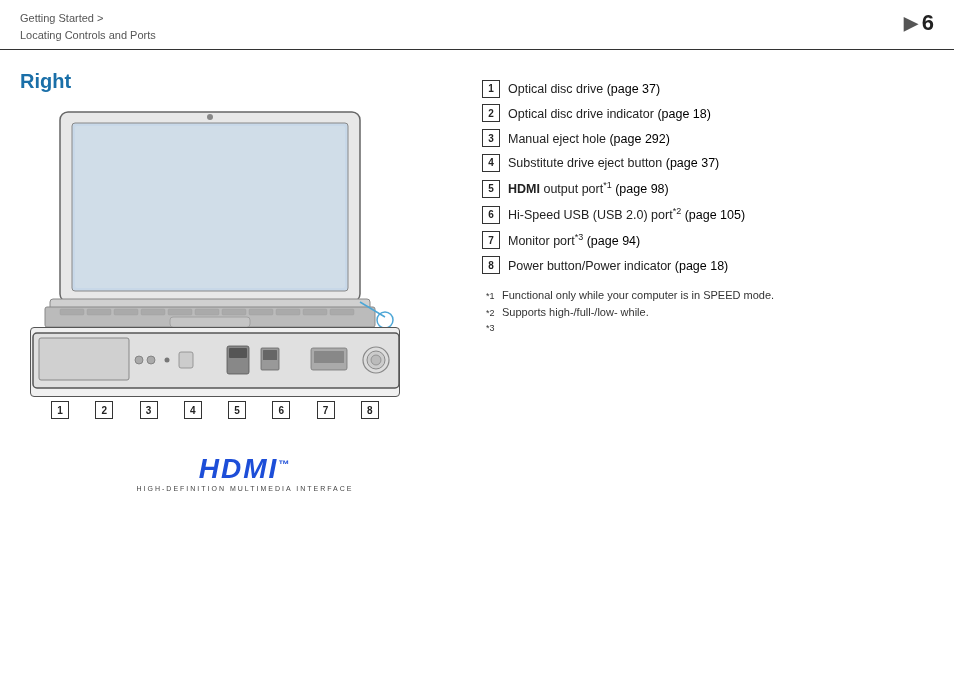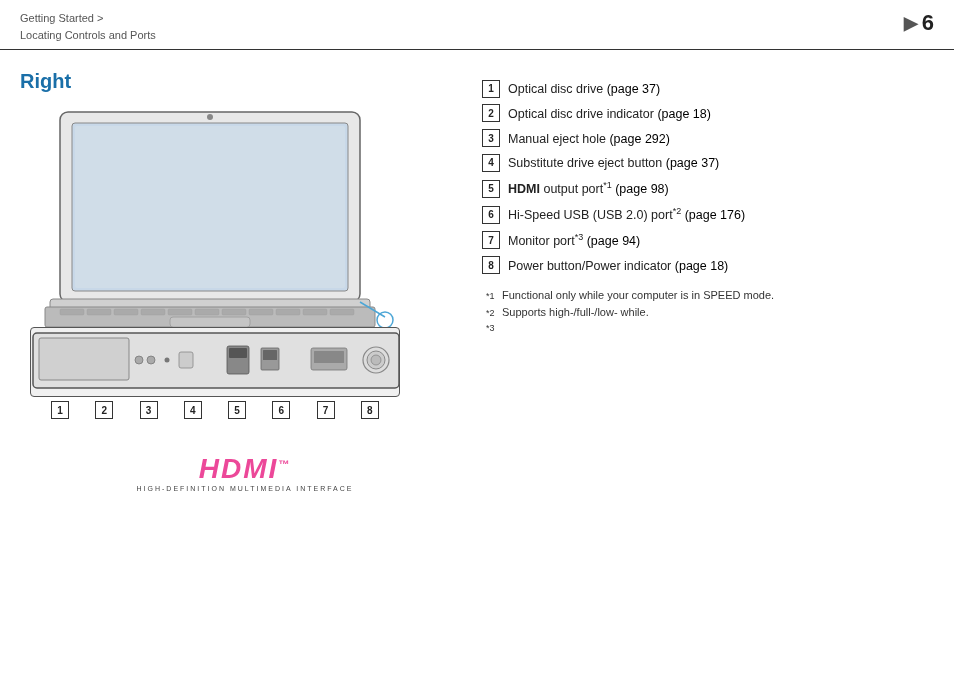--- a/index.html
+++ b/index.html
@@ -101,21 +101,21 @@
     
     .hdmi-logo {
       text-align: center;
       margin-top: 34px;
       margin-left: 10px;
     }
     .hdmi-text {
       font-size: 28px;
       font-weight: 900;
       letter-spacing: 2px;
-      color: #ec4899;
+      color: #1d4ed8;
       font-style: italic;
     }
     .hdmi-tm {
       font-size: 11px;
       vertical-align: super;
     }
     .hdmi-subtitle {
       font-size: 7px;
       letter-spacing: 2px;
       color: #444;
@@ -319,21 +319,21 @@
         <span class="comp-text">Substitute drive eject button <span class="comp-link">(page 37)</span></span>
       </li>
 
       <li class="component-item">
         <span class="comp-num">5</span>
         <span class="comp-text"><span class="comp-bold">HDMI</span> output port<span class="comp-sup">*1</span> <span class="comp-link">(page 98)</span></span>
       </li>
 
       <li class="component-item">
         <span class="comp-num">6</span>
-        <span class="comp-text">Hi-Speed USB (USB 2.0) port<span class="comp-sup">*2</span> <span class="comp-link">(page 176)</span></span>
+        <span class="comp-text">Hi-Speed USB (USB 2.0) port<span class="comp-sup">*2</span> <span class="comp-link">(page 105)</span></span>
       </li>
 
       <li class="component-item">
         <span class="comp-num">7</span>
         <span class="comp-text">Monitor port<span class="comp-sup">*3</span> <span class="comp-link">(page 94)</span></span>
       </li>
 
       <li class="component-item">
         <span class="comp-num">8</span>
         <span class="comp-text">Power button/Power indicator <span class="comp-link">(page 18)</span></span>

